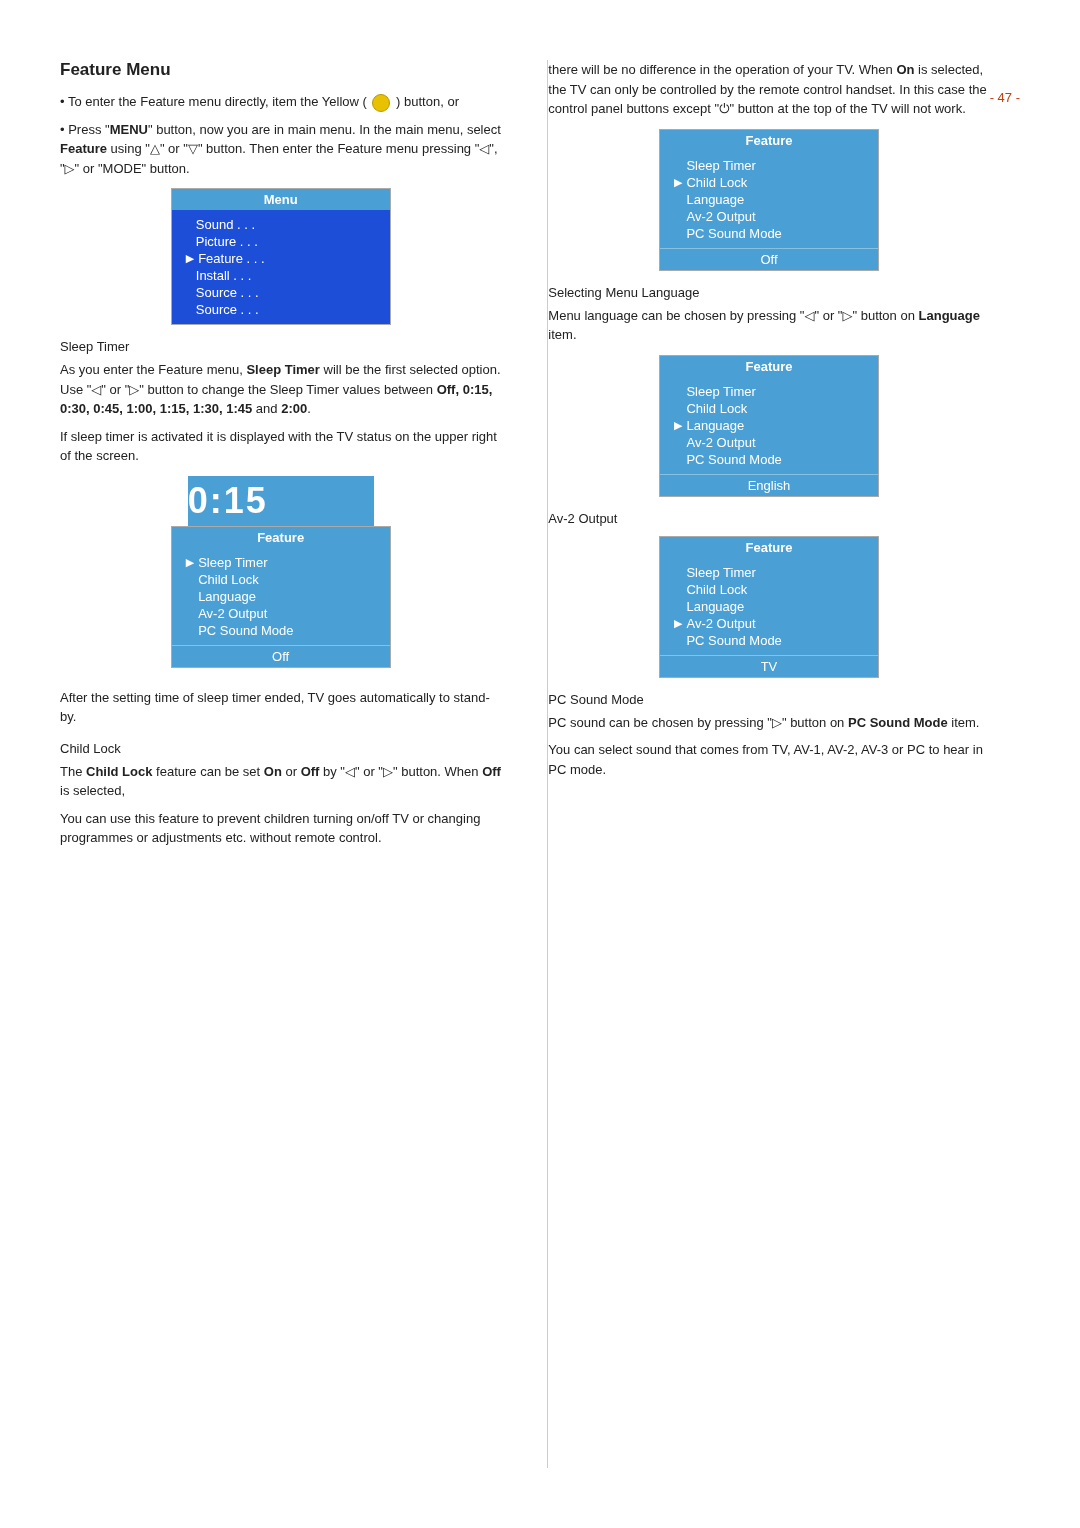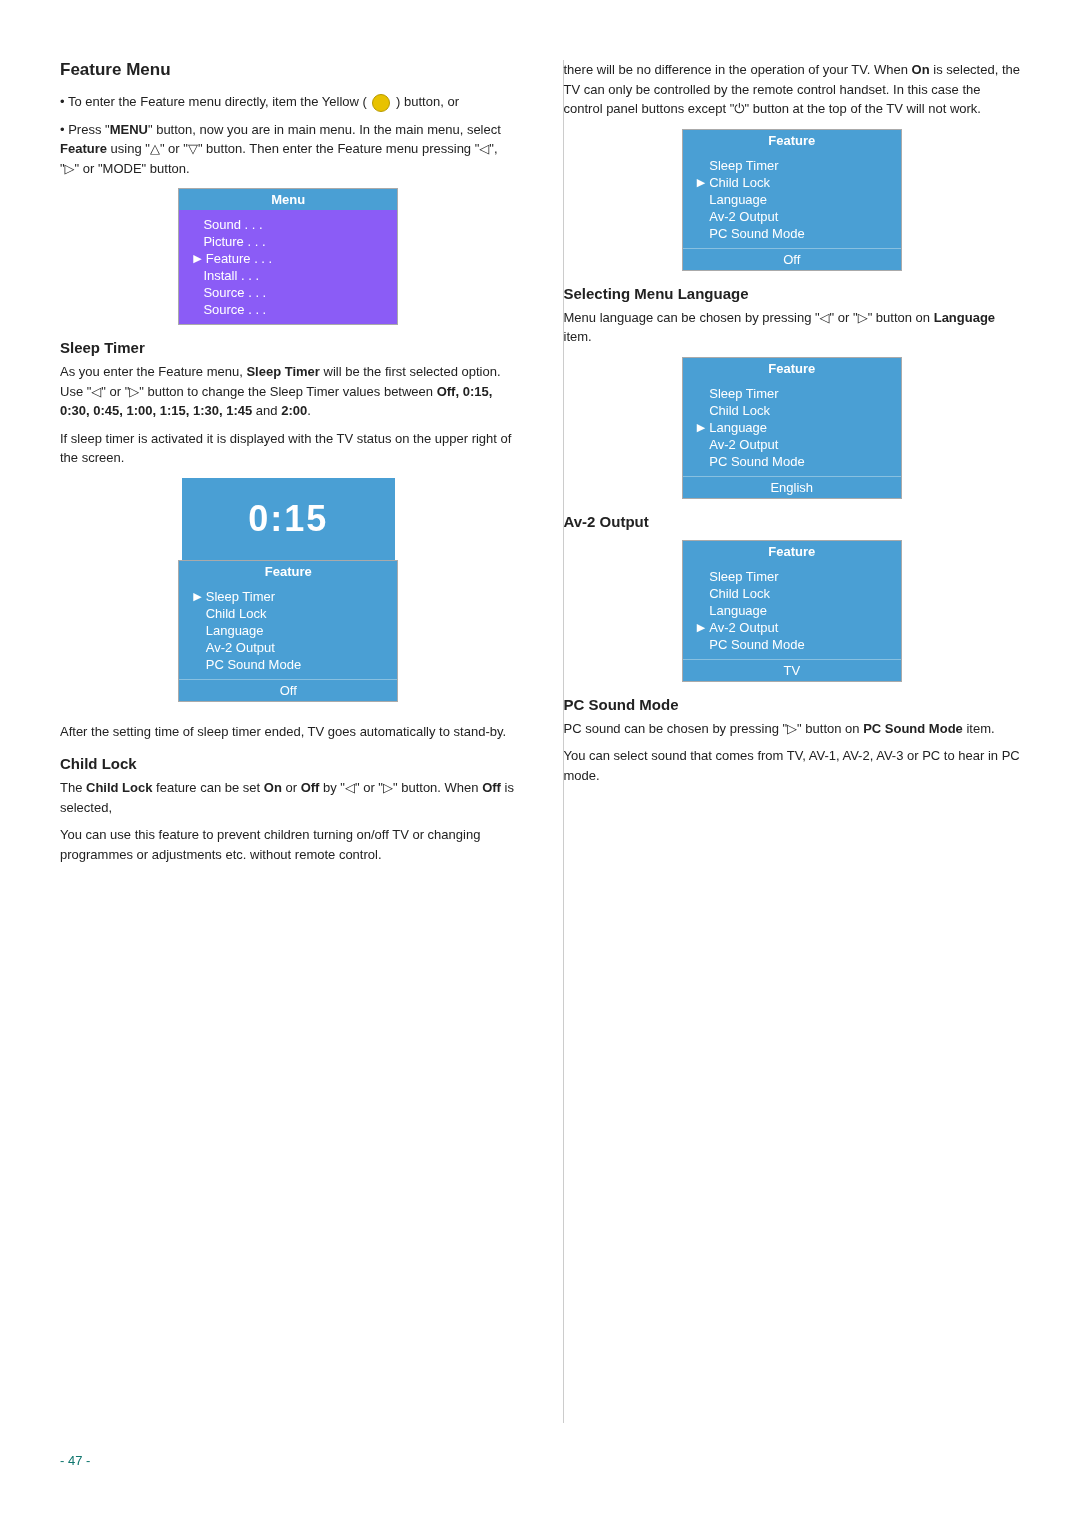--- a/index.html
+++ b/index.html
@@ -10,21 +10,20 @@
       color: #222;
       width: 1080px;
       min-height: 1528px;
       position: relative;
     }
     .page {
       width: 1080px;
       min-height: 1528px;
       padding: 60px 60px 60px 60px;
       display: flex;
-      flex-direction: column;
     }
     .two-col {
       display: flex;
       gap: 36px;
       flex: 1;
     }
     .col-left {
       flex: 1;
       padding-right: 10px;
     }
@@ -36,63 +35,63 @@
       font-size: 17px;
       font-weight: bold;
       margin-bottom: 12px;
     }
     p {
       margin-bottom: 8px;
       line-height: 1.5;
       font-size: 13px;
     }
     .section-title {
-      font-weight: bold;
-      font-size: 15px;
+      font-weight: normal;
+      font-size: 13px;
       margin-top: 14px;
       margin-bottom: 6px;
     }
     .menu-box {
       border: 1px solid #aaa;
       margin: 10px auto;
       width: 220px;
       background: #fff;
     }
     .menu-box-title {
       background: #4a9fd4;
       color: #fff;
       text-align: center;
       padding: 3px 8px;
       font-size: 13px;
       font-weight: bold;
     }
     .menu-box-body {
       padding: 6px 14px;
-      background: #8b5cf6;
+      background: #1d4ed8;
     }
     .menu-box-body .menu-item {
       color: #fff;
       font-size: 13px;
       padding: 1px 0;
       display: flex;
       align-items: center;
     }
     .menu-box-body .menu-item .arrow {
       color: #fff;
       margin-right: 4px;
       font-size: 11px;
     }
     .timer-display {
       background: #4a9fd4;
       color: #fff;
-      text-align: center;
+      text-align: left;
       font-size: 36px;
       font-weight: bold;
-      padding: 20px 0;
-      width: 213px;
+      padding: 4px 0;
+      width: 186px;
       margin: 10px auto 0 auto;
       letter-spacing: 2px;
     }
     .feature-box {
       border: 1px solid #aaa;
       margin: 0 auto;
       width: 220px;
       background: #fff;
     }
     .feature-box-title {
@@ -150,21 +149,21 @@
       background: #e8c200;
       border-radius: 50%;
       position: absolute;
       top: 4px;
       left: 4px;
     }
     .page-number {
       text-align: left;
       margin-top: 30px;
       font-size: 13px;
-      color: #0f766e;
+      color: #c2410c;
     }
     b { font-weight: bold; }
   </style>
 </head>
 <body>
 
 <div class="page">
   <div class="two-col">
 
     <div class="col-left">

